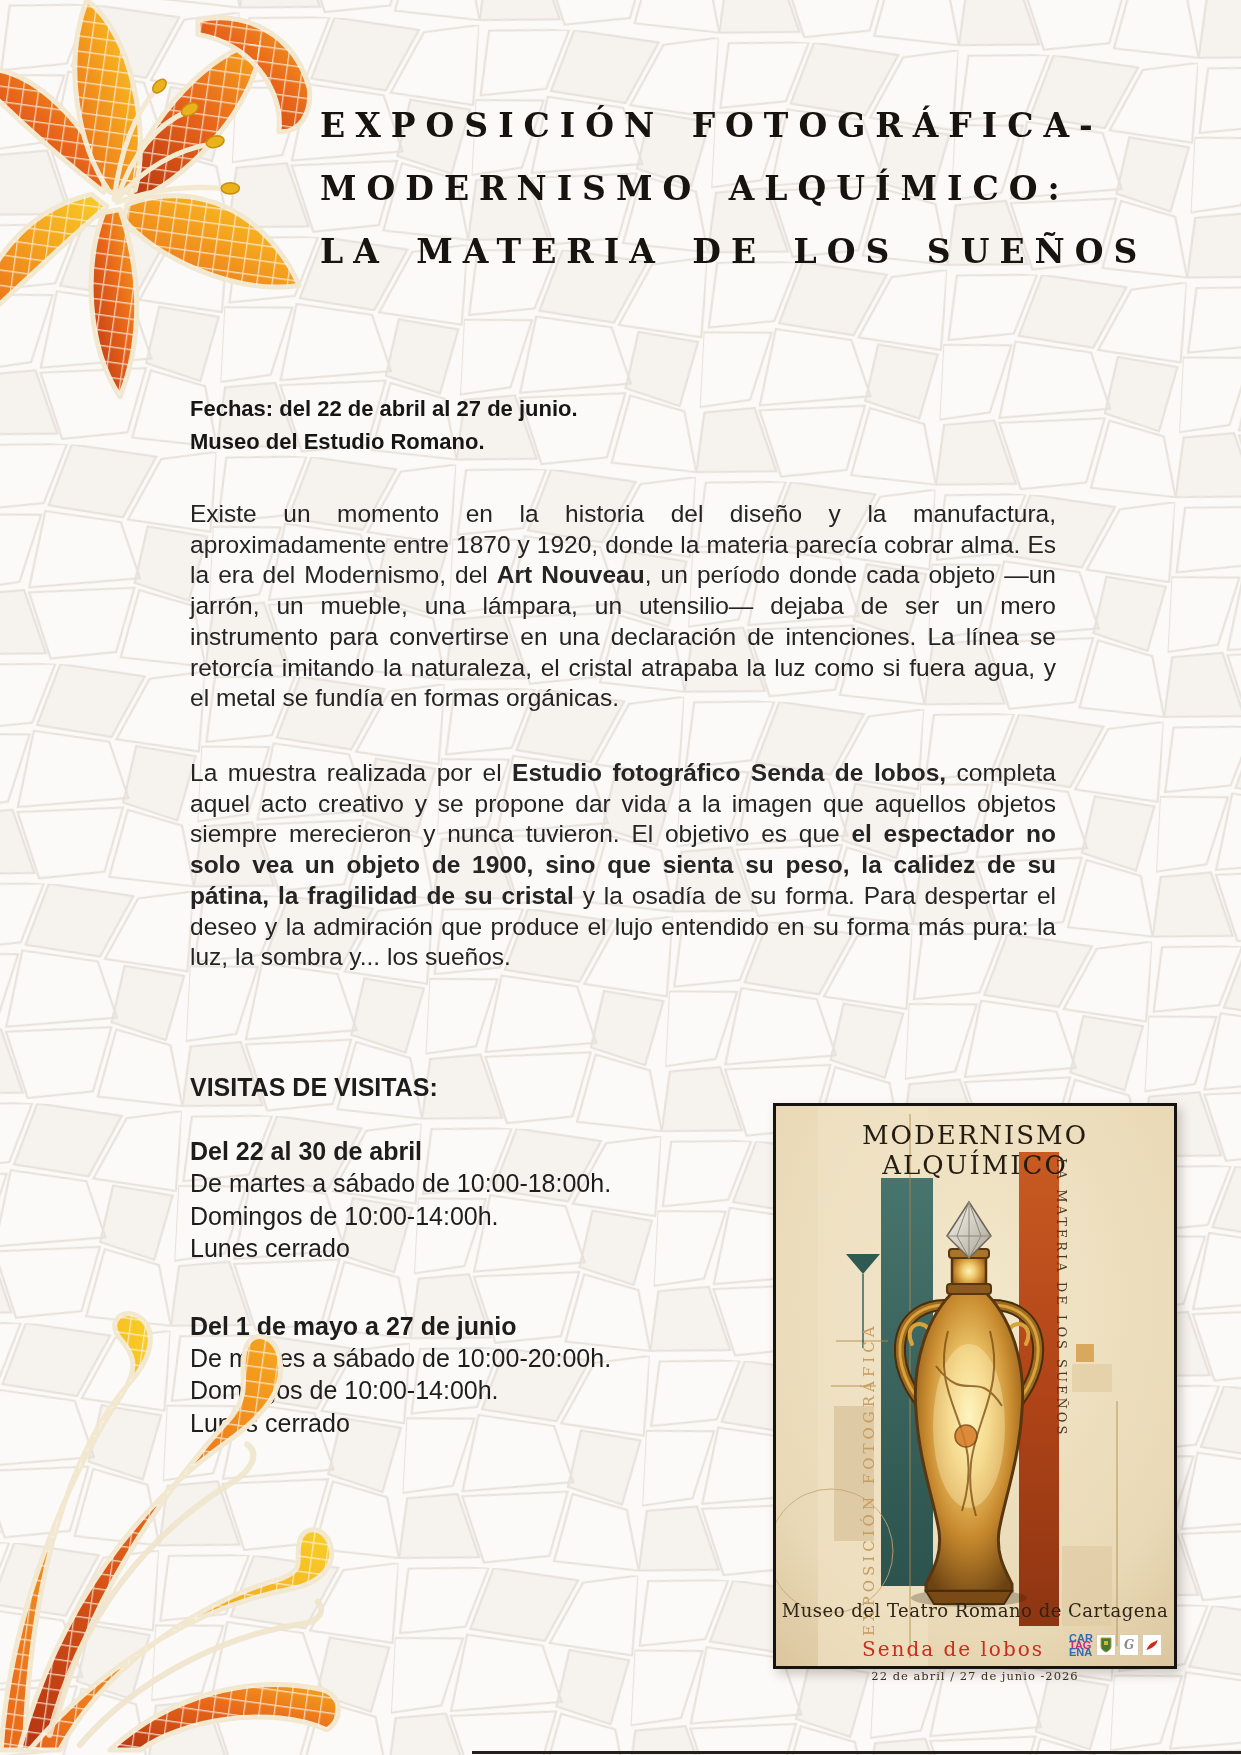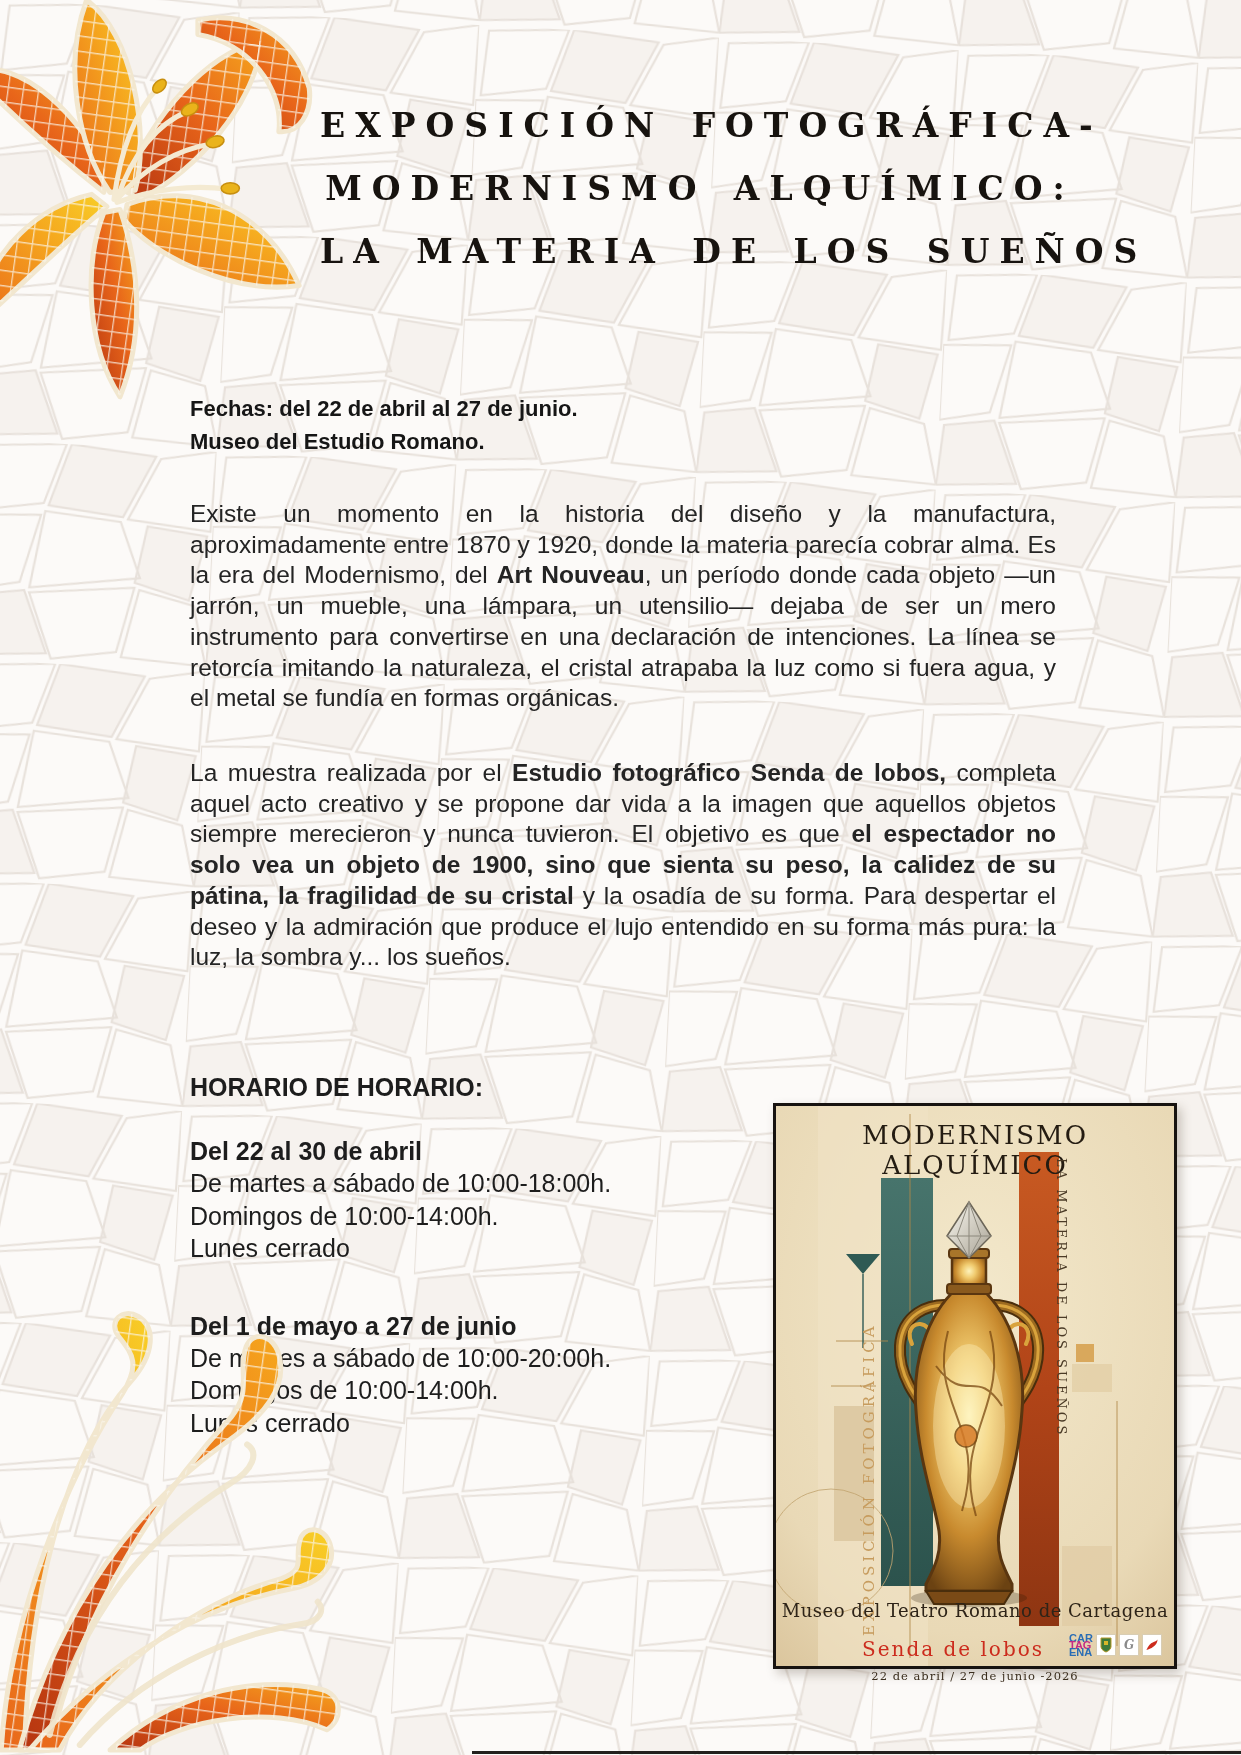--- a/index.html
+++ b/index.html
@@ -2,21 +2,21 @@
 <html lang="es"><head>
 <meta charset="utf-8">
 <style>
   html,body{margin:0;padding:0;background:#e8e6e2;}
   .page{position:relative;width:1241px;height:1755px;margin:0 auto;overflow:hidden;
         background:#fdfbf9;font-family:"Liberation Sans",sans-serif;}
   .bg{position:absolute;left:0;top:0;width:100%;height:100%;}
   .flower-top{position:absolute;left:-10px;top:-8px;width:345px;height:425px;}
   .flower-bottom{position:absolute;left:-12px;top:1130px;width:355px;height:625px;}
 
-  .title{position:absolute;left:320px;top:94px;width:760px;text-align:center;
+  .title{position:absolute;left:320px;top:94px;width:760px;
          font-family:"DejaVu Serif",serif;font-weight:bold;color:#17130f;
          font-size:33px;line-height:63px;letter-spacing:10px;word-spacing:6px;}
   .title div{white-space:nowrap;}
 
   .dates{position:absolute;left:190px;top:392px;margin:0;font-size:22px;font-weight:bold;
          color:#161616;line-height:33px;}
   .body{position:absolute;left:190px;width:866px;margin:0;font-size:24.5px;line-height:30.7px;
         color:#242424;text-align:justify;}
   .p1{top:499px}
   .p2{top:758px}
@@ -146,21 +146,21 @@
 
   <section class="dates">
     <div>Fechas: del 22 de abril al 27 de junio.</div>
     <div>Museo del Estudio Romano.</div>
   </section>
 
   <p class="body p1"><span>Existe un momento en la historia del diseño y la manufactura, aproximadamente entre 1870 y 1920, donde la materia parecía cobrar alma. Es la era del Modernismo, del </span><b>Art Nouveau</b><span>, un período donde cada objeto —un jarrón, un mueble, una lámpara, un utensilio— dejaba de ser un mero instrumento para convertirse en una declaración de intenciones. La línea se retorcía imitando la naturaleza, el cristal atrapaba la luz como si fuera agua, y el metal se fundía en formas orgánicas.</span></p>
   <p class="body p2"><span>La muestra realizada por el </span><b>Estudio fotográfico Senda de lobos,</b><span> completa aquel acto creativo y se propone dar vida a la imagen que aquellos objetos siempre merecieron y nunca tuvieron. El objetivo es que </span><b>el espectador no solo vea un objeto de 1900, sino que sienta su peso, la calidez de su pátina, la fragilidad de su cristal</b><span> y la osadía de su forma. Para despertar el deseo y la admiración que produce el lujo entendido en su forma más pura: la luz, la sombra y... los sueños.</span></p>
 
   <section class="schedule">
-    <div class="hd">HORARIO DE HORARIO:</div>
+    <div class="hd">VISITAS DE VISITAS:</div>
     <div>
       <div class="sched-title">Del 22 al  30 de abril</div>
       <div>De martes a sábado de 10:00-18:00h.</div>
       <div>Domingos de 10:00-14:00h.</div>
       <div>Lunes cerrado</div>
     </div>
     <div class="blk2">
       <div class="sched-title">Del 1 de mayo a 27 de junio</div>
       <div>De martes a sábado de 10:00-20:00h.</div>
       <div>Domingos de 10:00-14:00h.</div>

